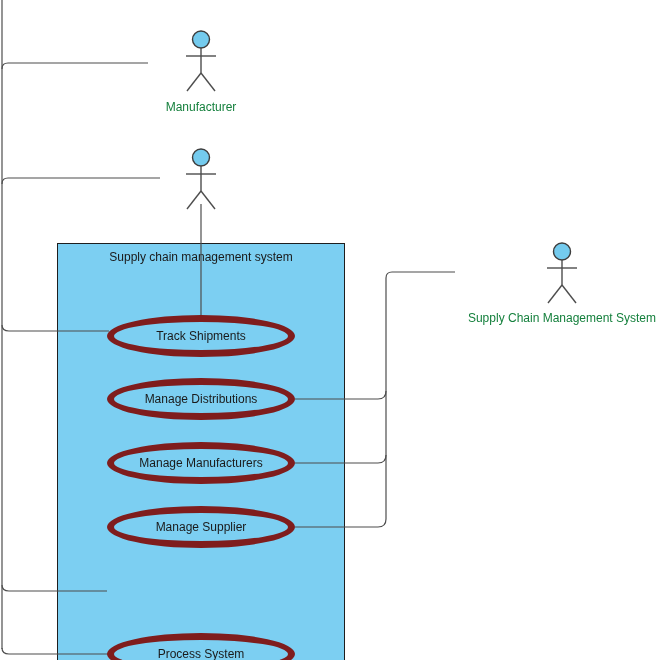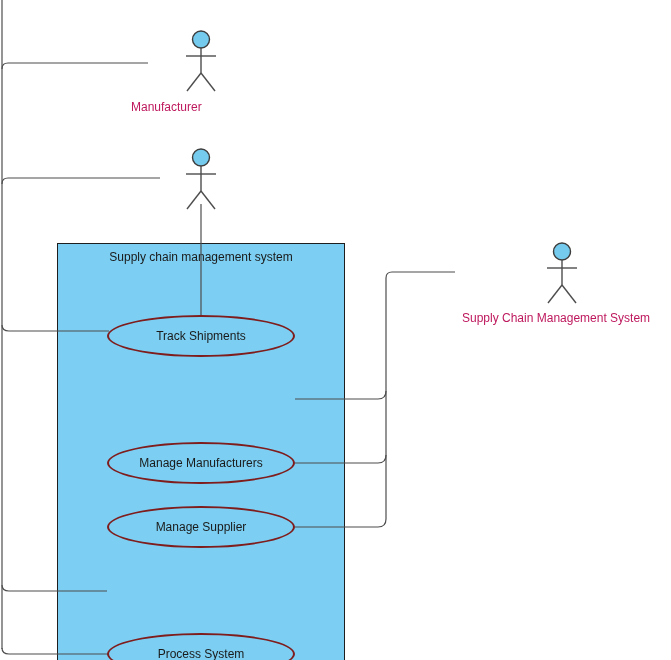--- a/index.html
+++ b/index.html
@@ -12,30 +12,30 @@
   .connectors path { fill:none; stroke:#4d4d4d; stroke-width:1.2; }
   .system-box {
     position:absolute; left:57px; top:243px; width:288px; height:420px;
     background:#7CCFF2; border:1px solid #1e1e1e; box-sizing:border-box;
   }
   .system-title {
     text-align:center; padding-top:6px; font-size:12px; line-height:15px; color:#1a1a1a;
   }
   .usecase {
     position:absolute; left:107px; width:188px; height:42px; box-sizing:border-box;
-    border:2px solid #7f1d1d; border-radius:50%;
+    border:7px solid #7f1d1d; border-radius:50%;
     display:flex; align-items:center; justify-content:center;
     font-size:12px; color:#1a1a1a; background:transparent;
   }
   .actor { position:absolute; width:36px; height:64px; }
   .actor svg { display:block; }
   .actor-head { fill:#74CBEE; stroke:#3d3d3d; stroke-width:1.4; }
   .actor-limb { stroke:#4d4d4d; stroke-width:1.4; fill:none; }
   .actor-label {
-    position:absolute; font-size:12px; line-height:15px; text-align:left; color:#be185d;
+    position:absolute; font-size:12px; line-height:15px; text-align:center; color:#15803d;
     white-space:nowrap;
   }
 </style>
 </head>
 <body>
 
 <div class="canvas">
 
   <div class="system-box">
     <div class="system-title">Supply chain management system</div>
@@ -50,20 +50,23 @@
     <path d="M2,648 Q2,654 9,654 H108"></path>
     <path d="M201,204 V315"></path>
     <path d="M455,272 H392 Q386,272 386,278 V519"></path>
     <path d="M295,399 H378 Q386,399 386,391"></path>
     <path d="M295,463 H378 Q386,463 386,455"></path>
     <path d="M295,527 H378 Q386,527 386,519"></path>
   </svg>
 
   <div class="usecase" style="top:315px">
     <span>Track Shipments</span>
+  </div>
+  <div class="usecase" style="top:378px">
+    <span>Manage Distributions</span>
   </div>
   <div class="usecase" style="top:442px">
     <span>Manage Manufacturers</span>
   </div>
   <div class="usecase" style="top:506px">
     <span>Manage Supplier</span>
   </div>
   <div class="usecase" style="top:633px">
     <span>Process System</span>
   </div>

